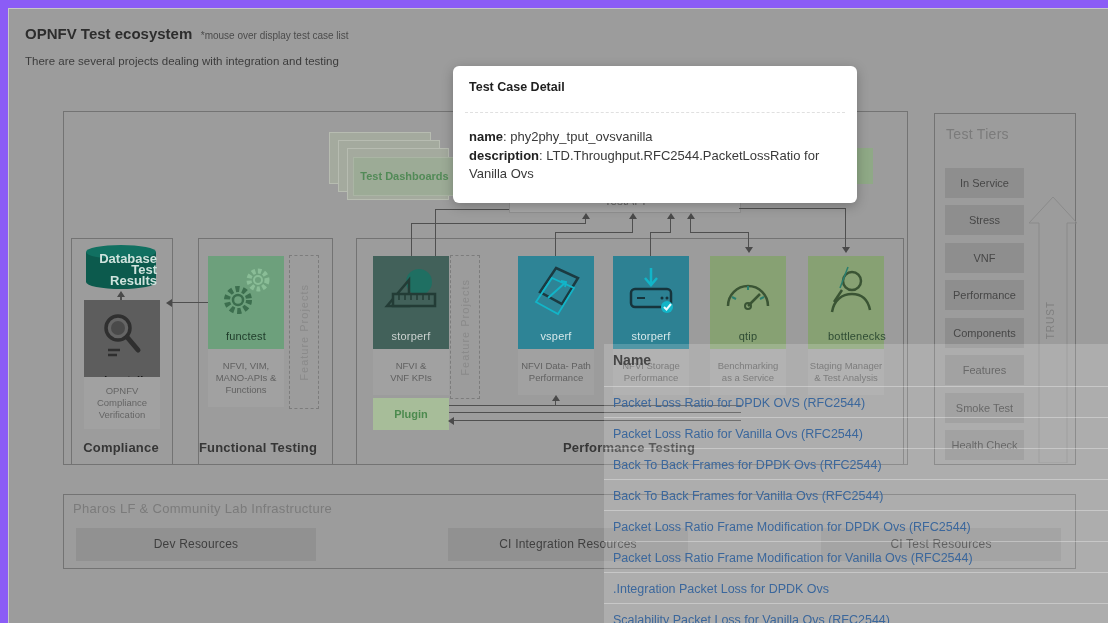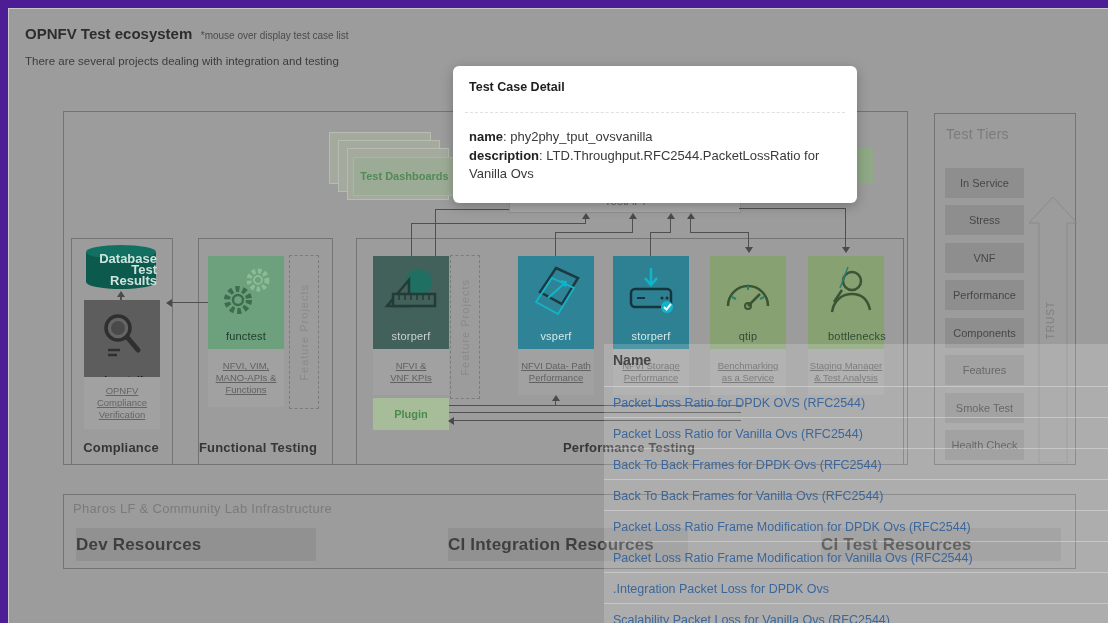--- a/index.html
+++ b/index.html
@@ -1,35 +1,35 @@
 <!DOCTYPE html>
 <html><head>
 <meta charset="utf-8">
 <style>
   html,body{margin:0;padding:0;background:#b3b3b3;font-family:"Liberation Sans","DejaVu Sans",sans-serif;}
-  #app{position:relative;width:1108px;height:623px;overflow:hidden;background:#4c1d95;}
+  #app{position:relative;width:1108px;height:623px;overflow:hidden;background:#8b5cf6;}
   #panel{position:absolute;left:8px;top:8px;right:0;bottom:0;background:#9c9c9c;border-top:1px solid #c8c8c8;border-left:1px solid #c8c8c8;}
   .abs{position:absolute;}
   .box{position:absolute;border:1px solid #737373;}
   .boxtitle{position:absolute;font-size:14px;color:#7b7b7b;letter-spacing:.3px;}
   .seclabel{position:absolute;font-size:13px;font-weight:bold;color:#363636;text-align:center;letter-spacing:.2px;}
   .tile{position:absolute;width:76px;height:93px;}
   .tile .lbl{position:absolute;left:0;right:0;bottom:7px;text-align:center;font-size:11px;letter-spacing:.2px;}
   .tile svg{position:absolute;left:10px;top:8px;}
-  .sub{position:absolute;width:76px;background:#a1a1a1;color:#616161;font-size:9.5px;line-height:12px;text-align:center;white-space:pre-line;display:flex;align-items:center;justify-content:center;text-decoration:underline;}
+  .sub{position:absolute;width:76px;background:#a1a1a1;color:#616161;font-size:9.5px;line-height:12px;text-align:center;white-space:pre-line;display:flex;align-items:center;justify-content:center;}
   .dashedbox{position:absolute;border:1px dashed #7c7c7c;display:flex;align-items:center;justify-content:center;}
   .vtext{writing-mode:vertical-rl;transform:rotate(180deg);font-size:11px;color:#8a8a8a;letter-spacing:1px;}
   .ln{position:absolute;background:#4f4f4f;}
   .ah{position:absolute;width:0;height:0;}
   .ah.up{border-left:4px solid transparent;border-right:4px solid transparent;border-bottom:6px solid #4a4a4a;}
   .ah.down{border-left:4px solid transparent;border-right:4px solid transparent;border-top:6px solid #4a4a4a;}
   .ah.left{border-top:4px solid transparent;border-bottom:4px solid transparent;border-right:6px solid #4a4a4a;}
   .dashcard{position:absolute;width:100px;height:50px;background:#a4aa9e;border:1px solid #b7bcb1;}
   .tierbtn{position:absolute;left:944px;width:79px;height:30px;background:#8e8e8e;color:#474747;font-size:11px;text-align:center;line-height:30px;}
-  .pharosbtn{position:absolute;top:519px;width:240px;height:33px;background:#919191;color:#3f3f3f;font-size:17px;font-weight:bold;text-align:left;line-height:33px;letter-spacing:.2px;}
+  .pharosbtn{position:absolute;top:519px;width:240px;height:33px;background:#919191;color:#3f3f3f;font-size:12px;font-weight:normal;text-align:center;line-height:33px;letter-spacing:.2px;}
   
   #tclist{position:absolute;left:595px;top:335px;width:513px;height:288px;background:rgba(255,255,255,0.18);z-index:5;}
   #tclist .hdr{position:absolute;left:9px;top:8px;font-size:14px;font-weight:bold;color:#454545;}
   #tclist .rows{position:absolute;left:0;top:42px;right:0;}
   #tclist .row{height:30px;border-top:1px solid rgba(255,255,255,0.32);line-height:30px;padding-left:9px;}
   #tclist .row a{color:#3b679c;font-size:12.5px;text-decoration:none;}
   
   #popup{position:absolute;left:453px;top:66px;width:404px;height:137px;background:#ffffff;border-radius:6px;box-shadow:0 3px 12px rgba(0,0,0,0.25);z-index:10;}
   #popup .ptitle{position:absolute;left:16px;top:14px;font-size:12.5px;font-weight:bold;color:#1f1f1f;}
   #popup .pdiv{position:absolute;left:12px;right:12px;top:46px;border-top:1px dashed #e0e0e0;}

